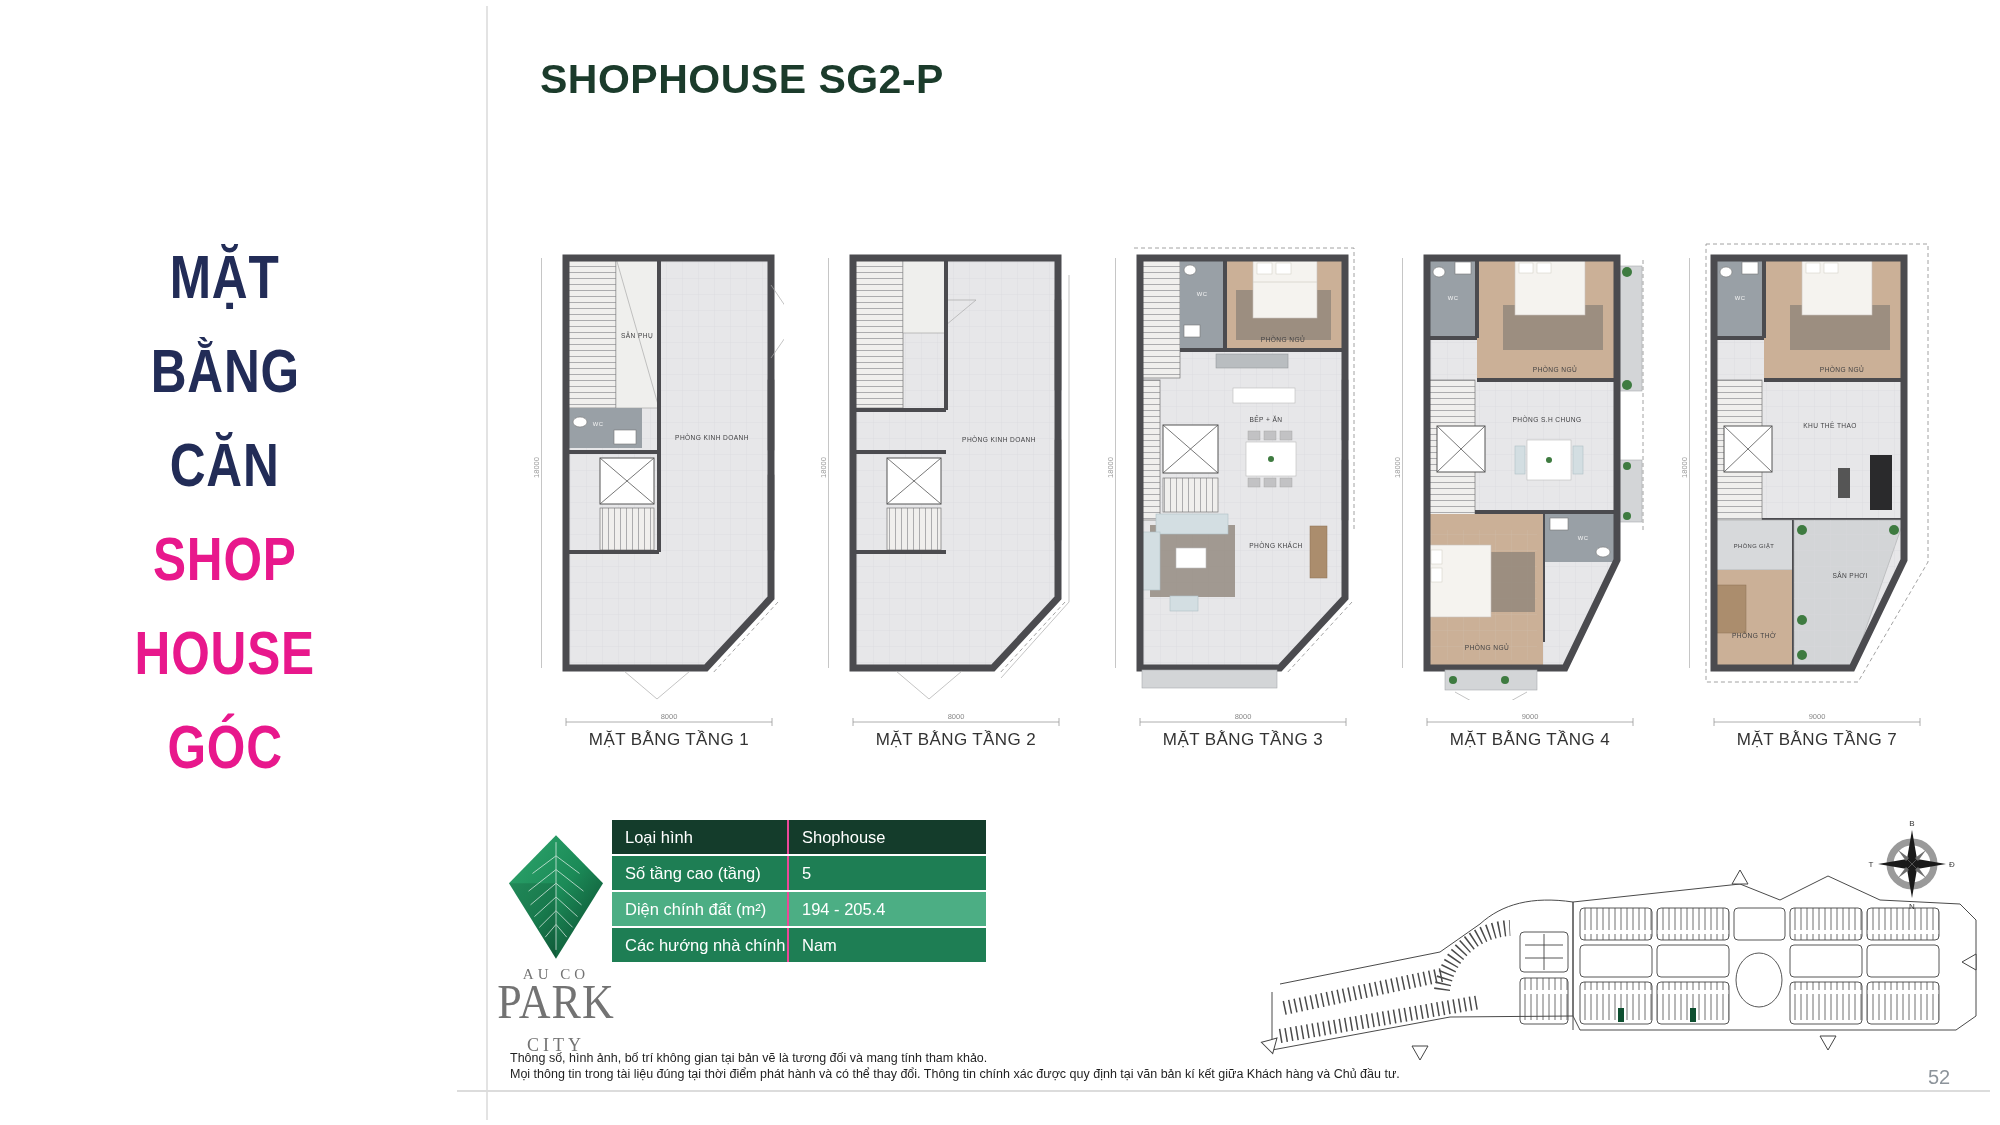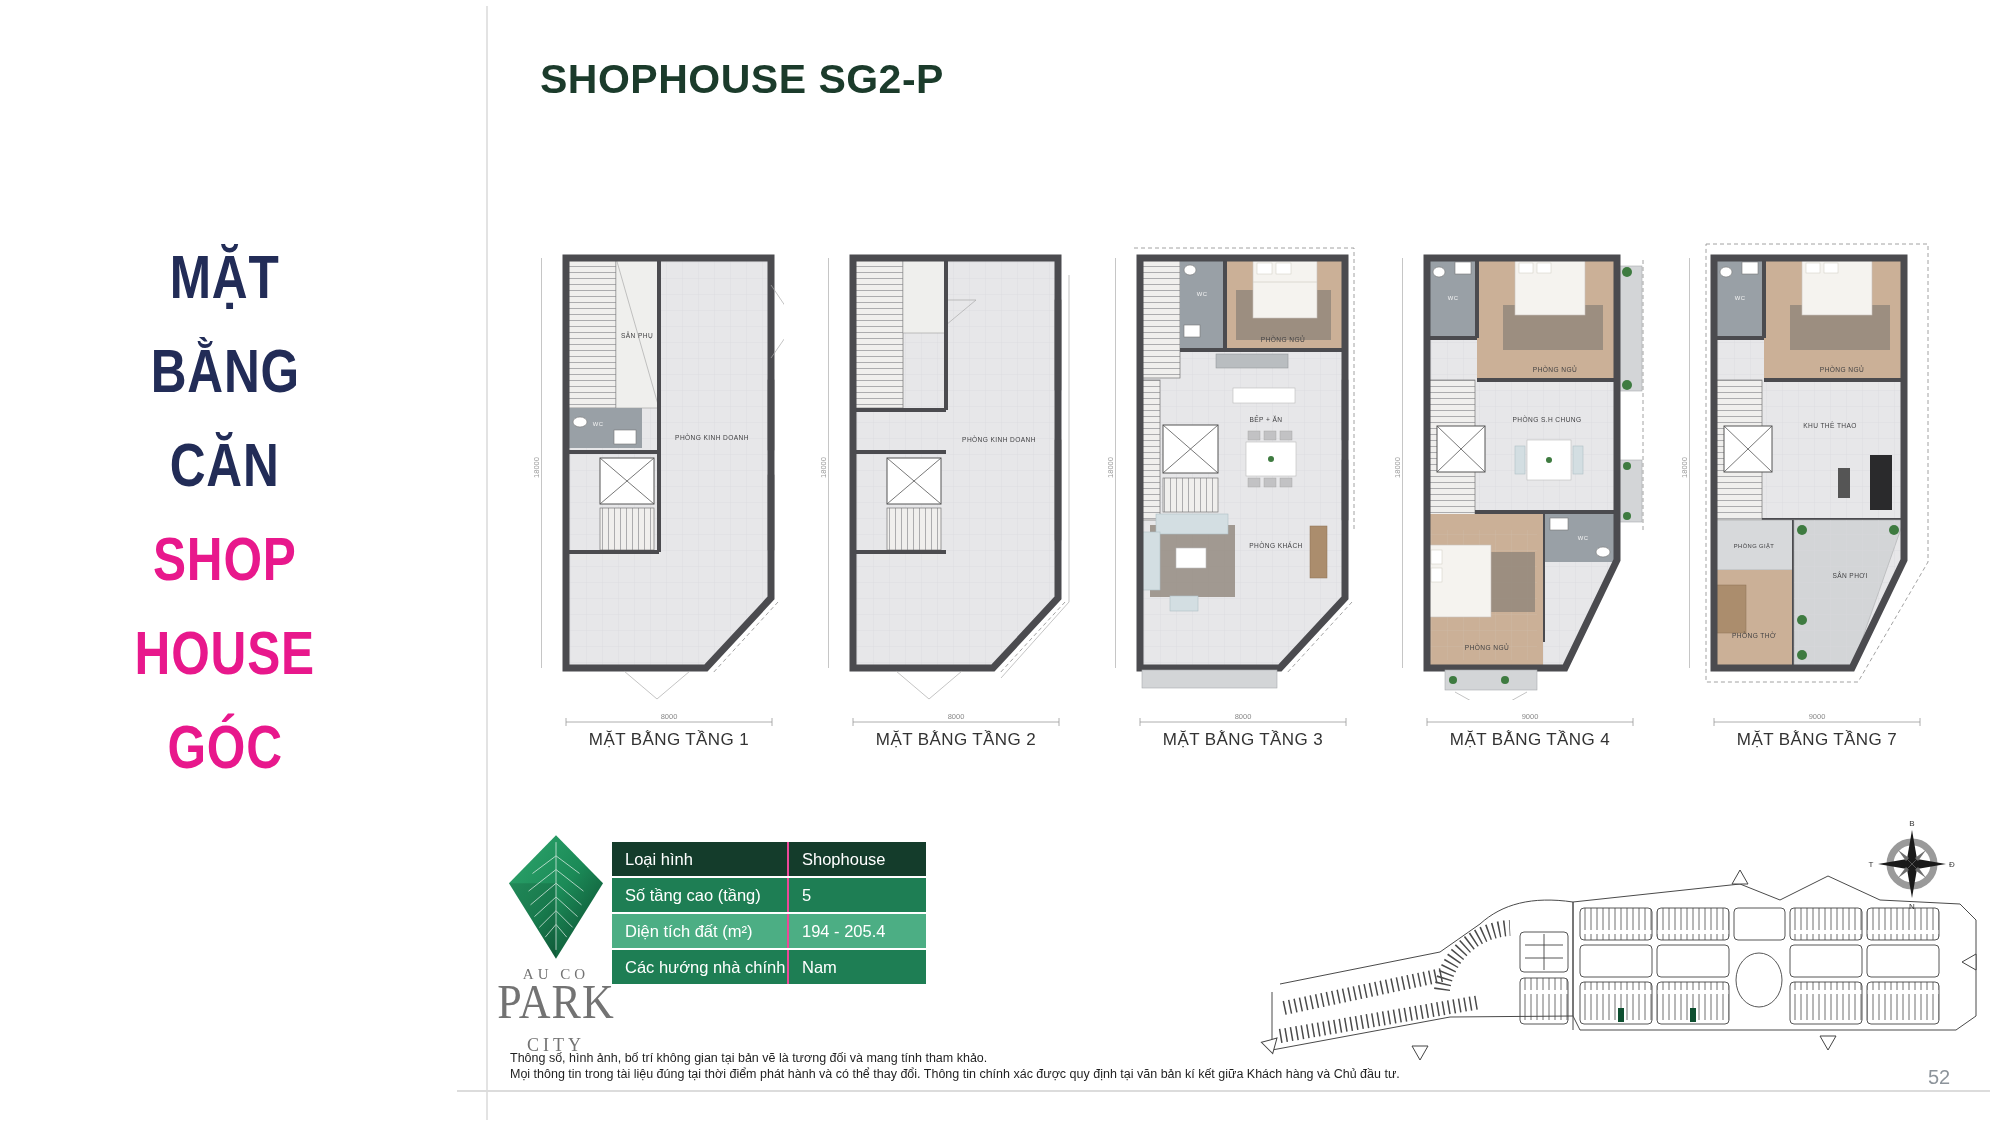--- a/index.html
+++ b/index.html
@@ -47,21 +47,21 @@
   .dash{fill:none;stroke:#8a8a8a;stroke-width:.8;stroke-dasharray:4 3;}
   .thin{fill:none;stroke:#aaa;stroke-width:.7;}
   .win{fill:#fff;stroke:#777;stroke-width:.7;}
   .counter{fill:#b9bdc0;stroke:#8d9194;stroke-width:.5;}
   .cab{fill:#ab8d6d;stroke:#8d7254;stroke-width:.5;}
   .fixture{fill:#fff;stroke:#777;stroke-width:.6;}
   .dimline{stroke:#999;stroke-width:.8;}
   .dimtext{font-size:7.5px;fill:#888;text-anchor:middle;}
 
   
-  #info-table{left:612px;top:842px;width:314px;}
+  #info-table{left:612px;top:820px;width:374px;}
   .trow{display:flex;height:34px;margin-bottom:2px;color:#fff;font-size:16.5px;align-items:center;}
   .trow .c1{width:175px;padding-left:13px;box-sizing:border-box;}
   .trow .c2{flex:1;border-left:2px solid #ec4899;padding-left:13px;height:100%;display:flex;align-items:center;}
 
   
   #logo{left:497px;top:834px;width:118px;text-align:center;color:#737373;}
   #logo .l1{font-family:"Liberation Serif",serif;font-size:15px;letter-spacing:4px;margin-top:2px;}
   #logo .l2{font-family:"Liberation Serif",serif;font-size:44px;letter-spacing:1px;line-height:40px;transform:scaleY(1.08);}
   #logo .l3{font-family:"Liberation Serif",serif;font-size:18px;letter-spacing:4px;margin-top:12px;}
 
@@ -388,21 +388,21 @@
   <div id="info-table" class="abs">
     <div class="trow" style="background: rgb(20, 60, 43);">
       <div class="c1">Loại hình</div>
       <div class="c2">Shophouse</div>
     </div>
     <div class="trow" style="background: rgb(30, 126, 84);">
       <div class="c1">Số tầng cao (tầng)</div>
       <div class="c2">5</div>
     </div>
     <div class="trow" style="background: rgb(76, 174, 132);">
-      <div class="c1">Diện tích đất (m²)</div>
+      <div class="c1">Diện chính đất (m²)</div>
       <div class="c2">194 - 205.4</div>
     </div>
     <div class="trow" style="background: rgb(30, 126, 84);">
       <div class="c1">Các hướng nhà chính</div>
       <div class="c2">Nam</div>
     </div>
   </div>
 
   <div id="site-map" class="abs">
     <svg width="810" height="260" viewBox="0 0 810 260">

